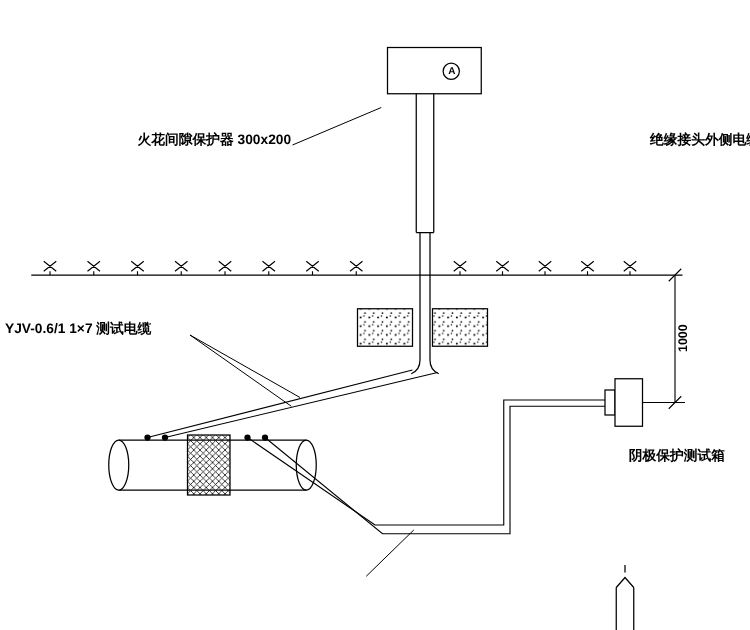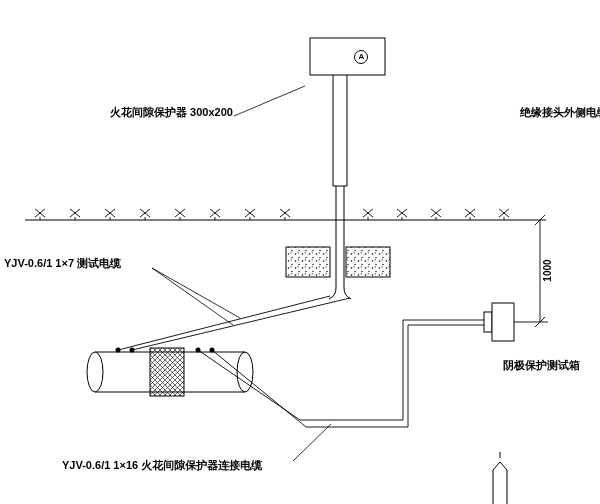--- a/index.html
+++ b/index.html
@@ -156,20 +156,19 @@
   </svg>
 
   <div class="label" style="left:110px; top:106px;">火花间隙保护器 300x200</div>
 
   <div class="label" style="left:520px; top:106px;">绝缘接头外侧电缆</div>
 
   <div class="label" style="left:4px; top:257px;">YJV-0.6/1  1×7  测试电缆</div>
 
   <div class="label" style="left:503px; top:359px;">阴极保护测试箱</div>
 
-  <div class="label" style="left:62px; top:459px;">YJV-0.6/1  1×16  火花间隙保护器连接电缆</div>
 
   <div class="dim-label">1000</div>
 
   <div class="label label-small meter-letter">A</div>
 
 
 </div>
 
 </body></html>

